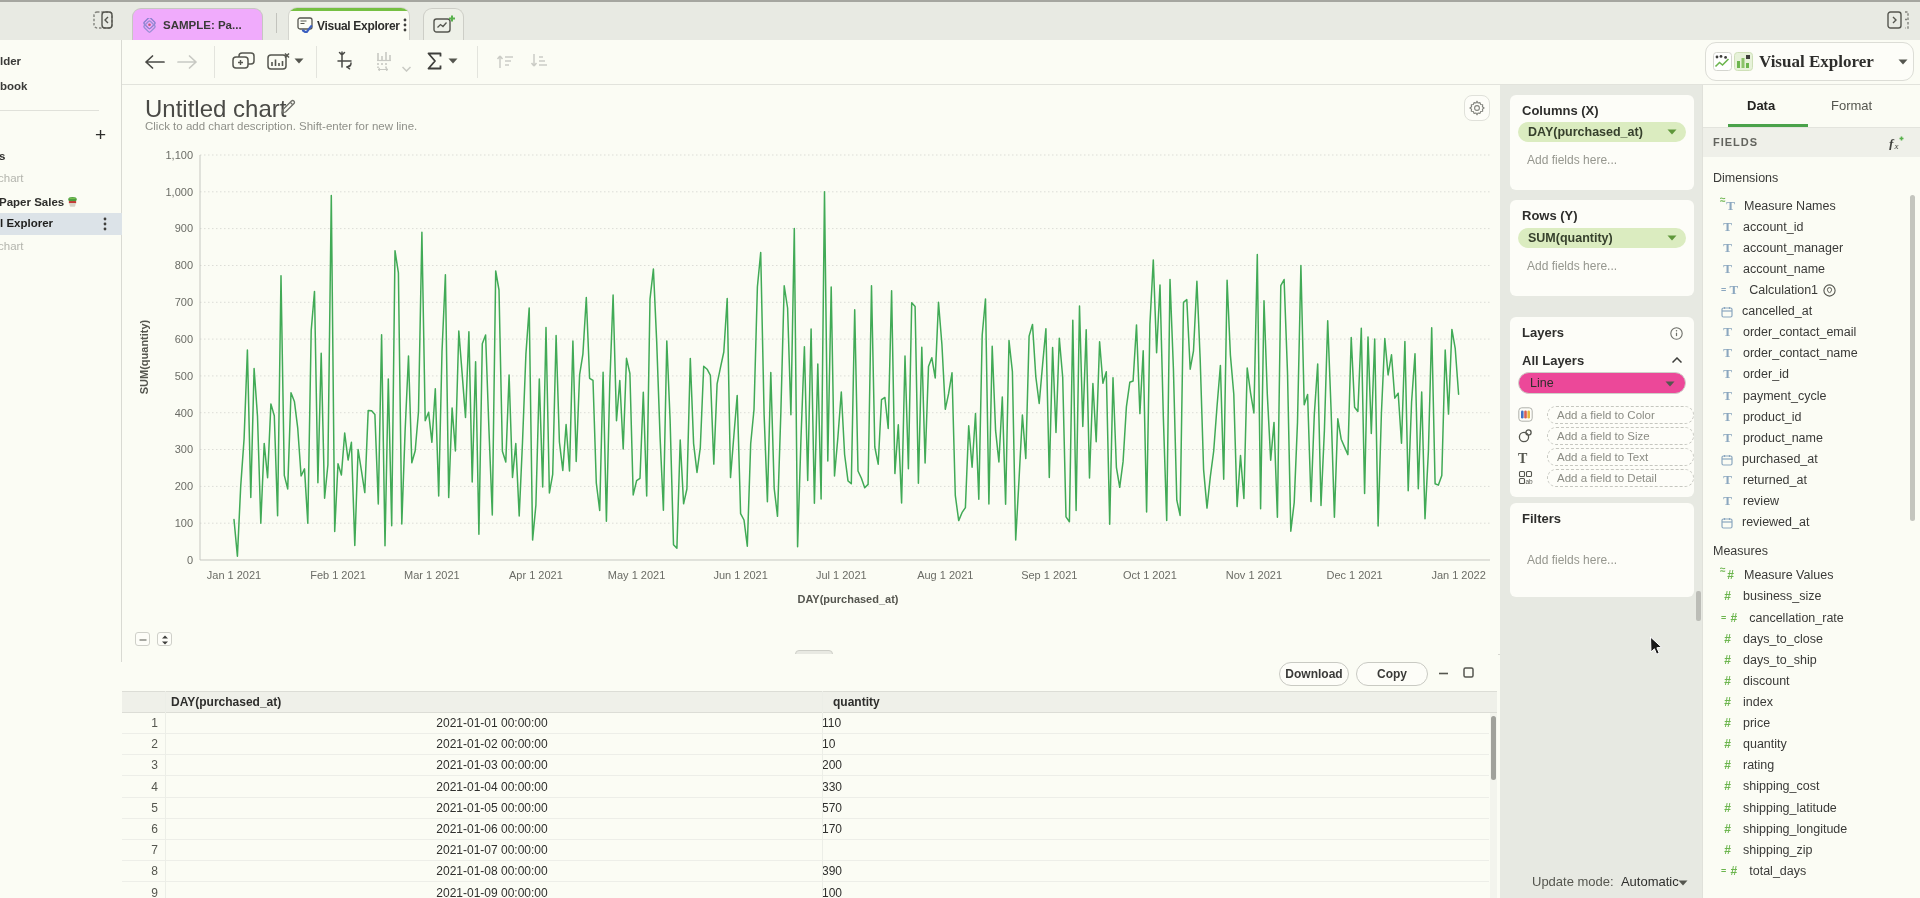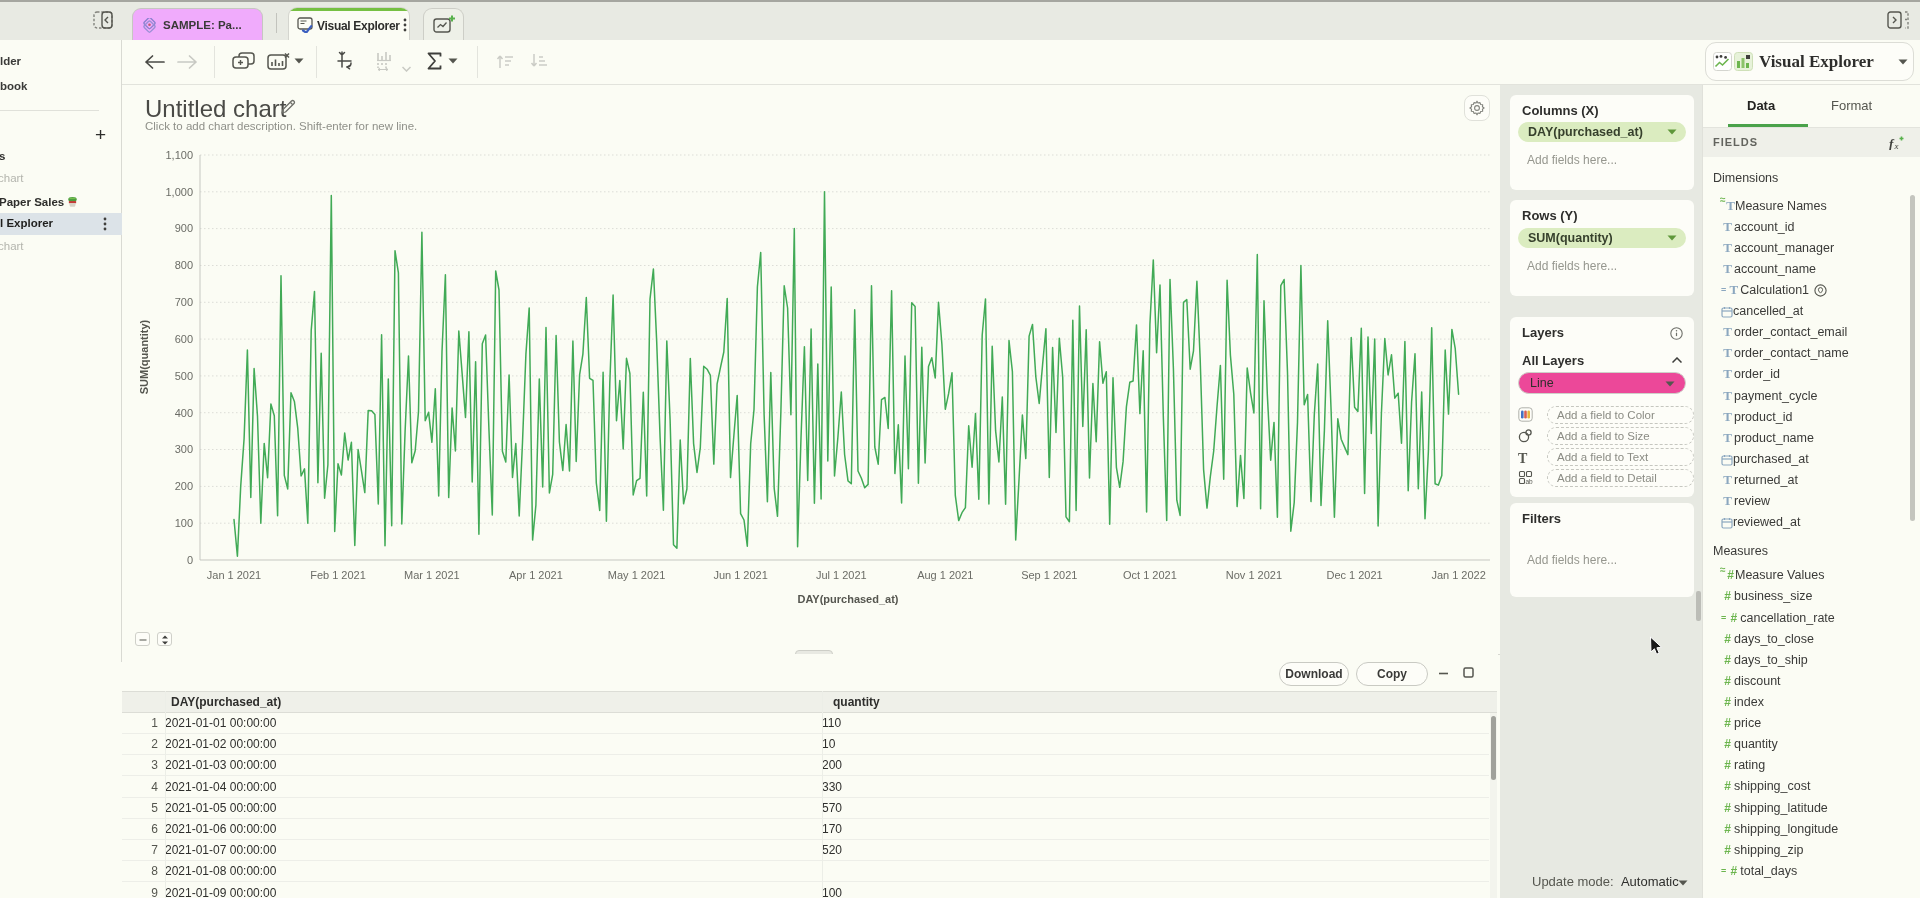--- a/index.html
+++ b/index.html
@@ -14,27 +14,27 @@
 .tab{position:absolute;border-radius:9px 9px 0 0}
 .card{position:absolute;left:10px;width:184px;background:#fdfdf8;border-radius:6px}
 .ctitle{position:absolute;left:12px;font-size:13px;font-weight:bold;color:#2e2e2c}
 .pill{position:absolute;left:8px;width:168px;height:20px;background:#dbecc0;border-radius:10px;
  font-size:12.5px;font-weight:bold;color:#36402c;line-height:20px;padding-left:10px}
 .addf{position:absolute;left:17px;font-size:12px;color:#96978f}
 .drow{position:absolute;left:6px;height:18px}
 .dbox{position:absolute;left:31px;width:147px;height:18px;border:1px dashed #c6c7c0;border-radius:9px;
  background:#fdfdf8;font-size:11.5px;color:#8b8c84;line-height:16px;padding-left:9px}
 .fitem{position:absolute;left:18px;height:17px;font-size:12.5px;color:#3a3a38;display:flex;align-items:center;white-space:nowrap}
-.fname{margin-left:0}
+.fname{margin-left:9px}
 .fsec{position:absolute;left:10px;font-size:12.5px;color:#3a3a38}
 .icT{font-family:"Liberation Serif",serif;font-size:13px;font-weight:bold;color:#8ba7bf;width:13px;display:inline-block;text-align:center}
 .icH{font-size:12px;font-weight:bold;color:#6cb54e;width:13px;display:inline-block;text-align:center}
 .trow{position:absolute;left:0;width:1367px;height:21px;border-bottom:1px solid #edeee8;font-size:12px;color:#2f2f2d}
 .tnum{position:absolute;left:0;width:36px;text-align:right;line-height:21px;color:#55564f}
-.tdate{position:absolute;left:43px;width:654px;text-align:left;line-height:21px}
+.tdate{position:absolute;left:43px;width:654px;text-align:center;line-height:21px}
 .tqty{position:absolute;left:700px;width:656px;text-align:left;line-height:21px}
 .btn{position:absolute;height:24px;border:1px solid #c9cac3;border-radius:12px;background:#fdfdf8;
  font-size:12px;font-weight:bold;color:#3a3a38;text-align:center;line-height:22px}
 .sideitem{position:absolute;left:0;font-size:11.5px;white-space:nowrap}
 </style></head><body>
 <div class="abs" id="topstrip">
     <div class="abs" style="left:93px;top:9px"><svg width="20" height="18" viewBox="0 0 20 18">
         <rect x="1" y="1" width="18" height="16" rx="3" fill="none" stroke="#82837d" stroke-width="1.4" stroke-dasharray="2.5,1.8"></rect>
         <rect x="9" y="1" width="10" height="16" rx="3" fill="none" stroke="#55564f" stroke-width="1.4"></rect>
         <path d="M15 6l-3 3 3 3" stroke="#55564f" stroke-width="1.4" fill="none"></path>
@@ -288,25 +288,25 @@
       <div class="tqty">570</div>
     </div>
     <div class="trow" style="top:165px">
       <div class="tnum">6</div>
       <div class="tdate">2021-01-06 00:00:00</div>
       <div class="tqty">170</div>
     </div>
     <div class="trow" style="top:186px">
       <div class="tnum">7</div>
       <div class="tdate">2021-01-07 00:00:00</div>
-      <div class="tqty">520</div>
     </div>
     <div class="trow" style="top:207px">
       <div class="tnum">8</div>
       <div class="tdate">2021-01-08 00:00:00</div>
+      <div class="tqty">390</div>
     </div>
     <div class="trow" style="top:229px">
       <div class="tnum">9</div>
       <div class="tdate">2021-01-09 00:00:00</div>
       <div class="tqty">100</div>
     </div>
     <div class="abs" style="left:43px;top:37px;width:1px;height:207px;background:#eceee7"></div>
     <div class="abs" style="left:700px;top:37px;width:1px;height:207px;background:#eceee7"></div>
     <div class="abs" style="left:1368px;top:59px;width:7px;height:185px;background:#f3f4ed"></div>
     <div class="abs" style="left:1369px;top:62px;width:5px;height:64px;background:#a0a19b;border-radius:2.5px"></div>

